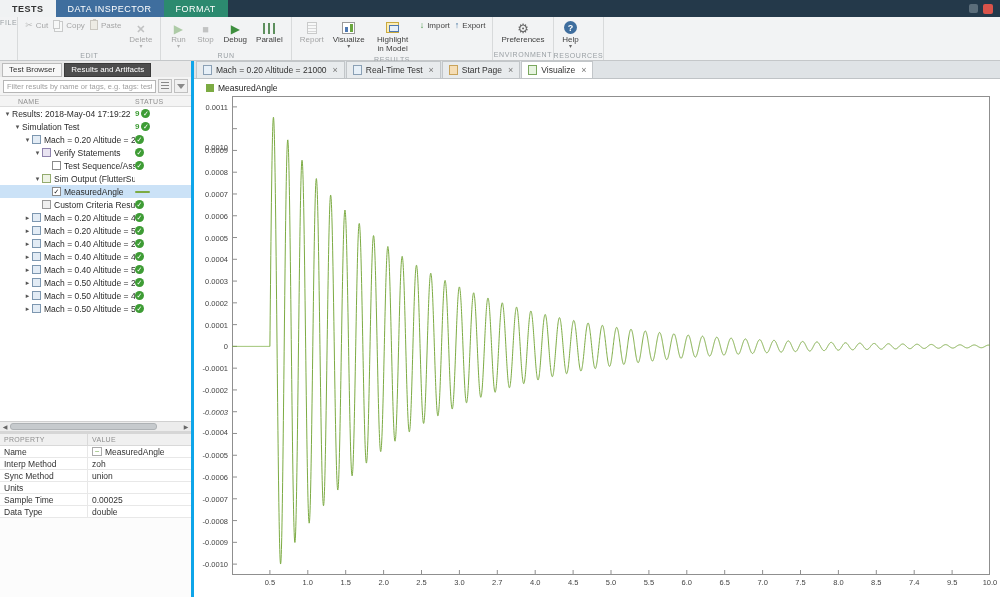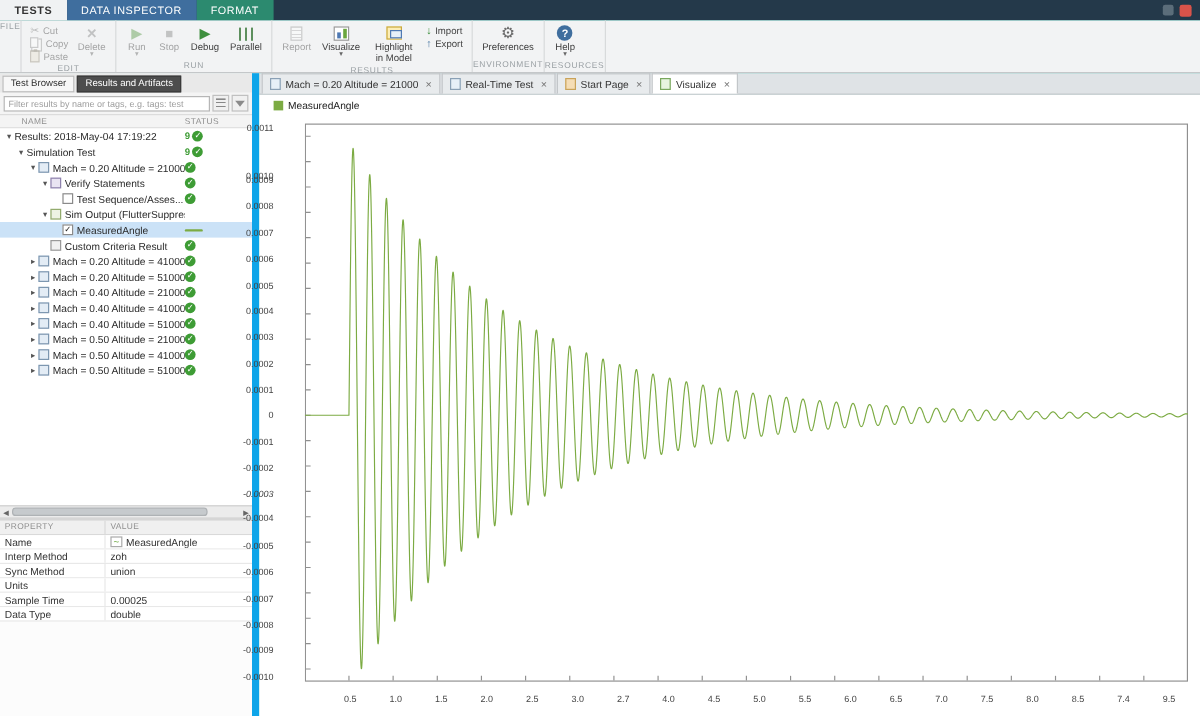--- a/index.html
+++ b/index.html
@@ -1,17 +1,17 @@
 <!DOCTYPE html>
 <html><head>
 <meta charset="utf-8">
 <style>
   * { margin:0; padding:0; box-sizing:border-box; }
   body { font-family:"Liberation Sans", sans-serif; }
-  .app { width:1000px; height:597px; overflow:hidden; background:#14b8a6; display:flex; flex-direction:column; color:#333; }
+  .app { width:1000px; height:597px; overflow:hidden; background:#0f172a; display:flex; flex-direction:column; color:#333; }
 
   
   .ts { height:17px; background:#24394a; display:flex; align-items:stretch; flex:none; }
   .ts-tab { padding:0 12px; font-size:9px; letter-spacing:.5px; color:#cfd8de; display:flex; align-items:center; cursor:default; }
   .ts-tab.active { background:#f0f2f3; color:#333; font-weight:bold; }
   .ts-tab.di { background:#3f6e9e; color:#fff; }
   .ts-tab.fmt { background:#2c8a6f; color:#fff; }
   .ts-right { margin-left:auto; display:flex; align-items:center; gap:5px; padding-right:7px; }
   .ts-ico-gray { width:9px; height:9px; background:#5b6d7a; border-radius:2px; }
   .ts-ico-red { width:10px; height:10px; background:#d9534a; border-radius:2px; }
@@ -19,21 +19,21 @@
   
   .tb { height:44px; background:#f2f3f4; border-bottom:1px solid #c4c7c9; display:flex; flex:none; }
   .tb-group { display:flex; flex-direction:column; border-right:1px solid #d8dadb; }
   .tb-btns { flex:1; display:flex; align-items:flex-start; padding:2px 5px 0; gap:3px; }
   .tb-label { height:11px; font-size:7px; color:#9aa0a4; text-align:center; letter-spacing:.6px; line-height:11px; }
   .bigbtn { display:flex; flex-direction:column; align-items:center; padding:1px 3px; min-width:24px; cursor:default; }
   .bicon { height:15px; display:flex; align-items:center; justify-content:center; }
   .blab { font-size:8px; color:#3f3f3f; white-space:nowrap; line-height:9px; text-align:center; }
   .blab.two { white-space:normal; width:38px; }
   .arrow { font-size:6px; color:#666; line-height:5px; }
-  .smallcol { display:flex; flex-direction:column; gap:1px; padding-top:1px; }
+  .smallcol { display:flex; gap:1px; padding-top:1px; }
   .smallbtn { display:flex; align-items:center; gap:3px; font-size:8px; color:#444; padding:0 2px; height:10px; cursor:default; }
   .disabled { opacity:.45; }
 
   
   .i-new { width:10px; height:12px; background:#fff; border:1px solid #98a2aa; position:relative; }
   .i-new::after { content:"+"; position:absolute; right:-4px; bottom:-4px; color:#3e9c35; font-size:9px; font-weight:bold; }
   .i-open { width:14px; height:9px; background:#e9c469; border:1px solid #b08f3c; border-radius:1px; position:relative; margin-top:3px; }
   .i-open::before { content:""; position:absolute; top:-3px; left:0; width:6px; height:2px; background:#e9c469; border:1px solid #b08f3c; border-bottom:none; }
   .i-save { width:12px; height:12px; background:#4f79b3; border:1px solid #3c5d8a; position:relative; }
   .i-save::before { content:""; position:absolute; top:0; left:3px; width:5px; height:4px; background:#dce6f2; }
@@ -55,21 +55,21 @@
   .i-highlight::before { content:""; position:absolute; top:2px; left:2px; width:8px; height:5px; border:1px solid #4f79b3; background:#e7f0f8; }
   .i-import::before { content:"↓"; color:#3e8f3e; font-size:9px; font-weight:bold; }
   .i-export::before { content:"↑"; color:#3e6f9e; font-size:9px; font-weight:bold; }
   .i-prefs::before { content:"⚙"; color:#666; font-size:13px; }
   .i-help { width:13px; height:13px; border-radius:50%; background:#3f6e9e; color:#fff; font-size:9px; font-weight:bold; display:flex; align-items:center; justify-content:center; }
 
   
   .content { flex:1; display:flex; min-height:0; }
 
   
-  .lp { width:216px; flex:none; border-right:6px solid #0ea5e9; background:#f4f4f4; display:flex; flex-direction:column; }
+  .lp { width:194px; flex:none; border-right:3px solid #0ea5e9; background:#f4f4f4; display:flex; flex-direction:column; }
   .lp-tabs { display:flex; gap:2px; padding:2px 0 0 2px; height:16px; flex:none; background:#e9e9e9; }
   .lp-tab { font-size:8px; padding:1px 6px; border:1px solid #bbb; background:#f7f7f7; color:#333; cursor:default; white-space:nowrap; }
   .lp-tab.active { background:#4d4d4d; color:#fff; border-color:#3a3a3a; }
   .lp-filter { display:flex; align-items:center; gap:2px; padding:2px 3px; height:18px; flex:none; }
   .lp-filter input { flex:1; height:13px; font-size:7.5px; border:1px solid #b6b6b6; padding:0 3px; color:#555; background:#fff; font-family:"Liberation Sans",sans-serif; }
   .lp-filter input::placeholder { color:#9e9e9e; }
   .lp-iconbtn { width:14px; height:14px; border:1px solid #c0c0c0; background:#f0f0f0; display:flex; align-items:center; justify-content:center; flex:none; cursor:default; }
   .icon-list { width:8px; height:8px; background:repeating-linear-gradient(180deg,#888 0 1px,transparent 1px 3px); }
   .icon-funnel { width:0; height:0; border-left:4px solid transparent; border-right:4px solid transparent; border-top:5px solid #8a8a8a; }
   .lp-cols { display:flex; height:12px; flex:none; align-items:center; font-size:7px; color:#8f8f8f; border-top:1px solid #dcdcdc; border-bottom:1px solid #dcdcdc; letter-spacing:.3px; }

